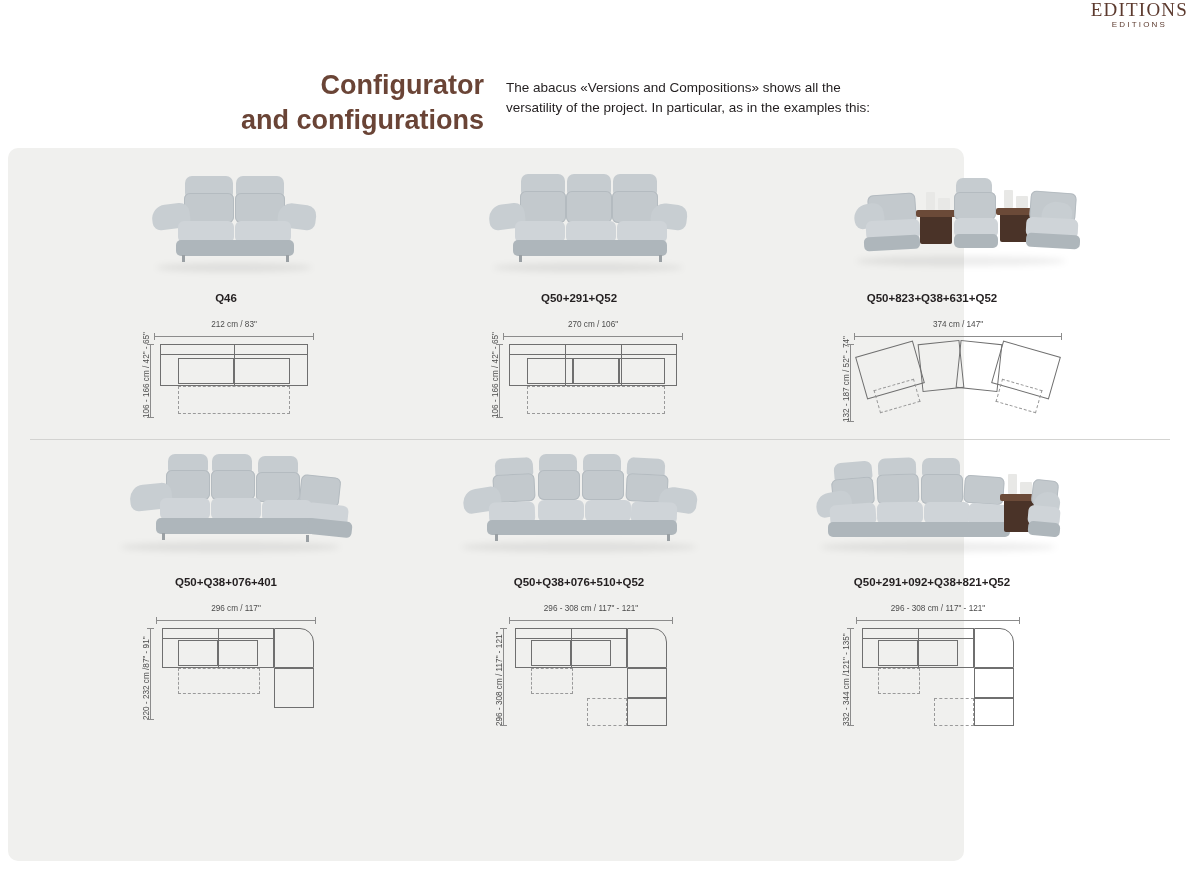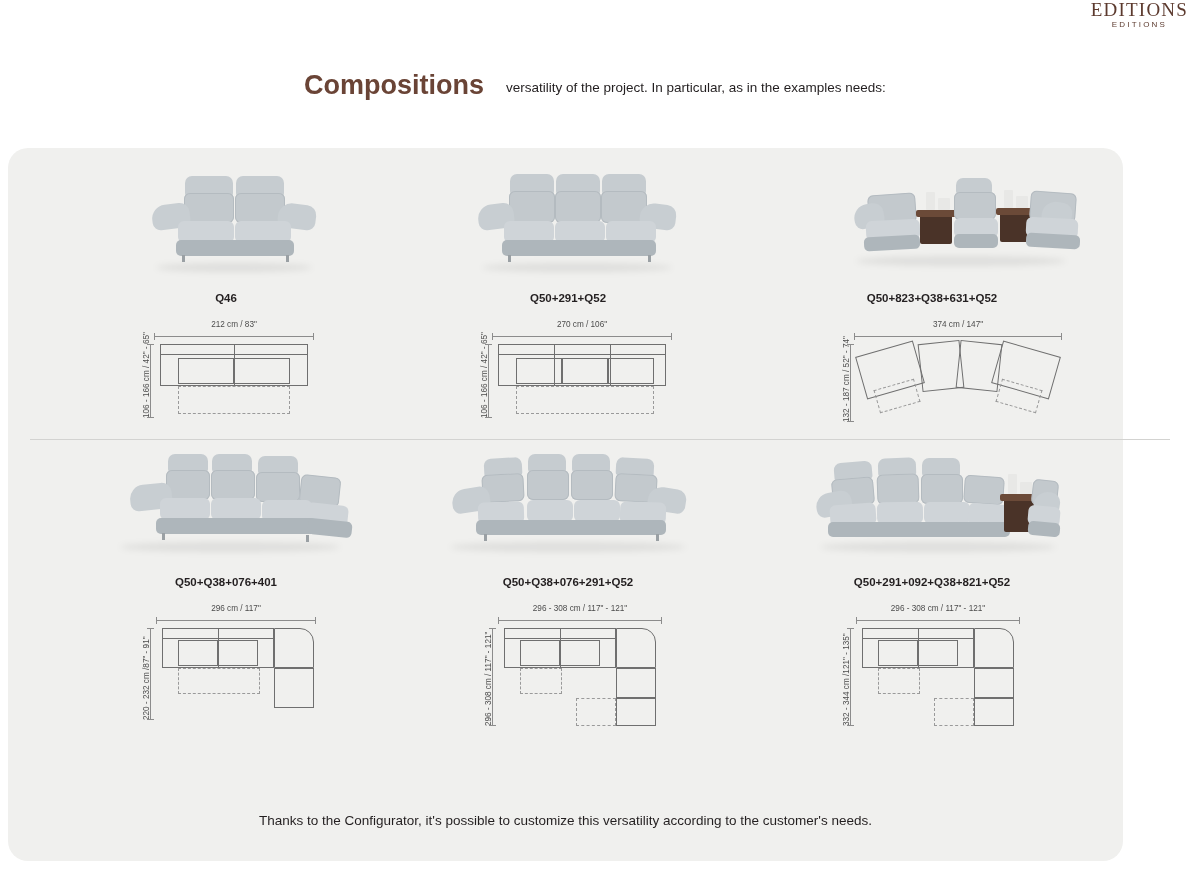--- a/index.html
+++ b/index.html
@@ -64,24 +64,24 @@
     font-size: 13.5px;
     line-height: 1.45;
     color: #231f20;
   }
 
   
   .panel {
     position: absolute;
     left: 8px;
     top: 148px;
-    width: 1115px;
+    width: 956px;
     height: 713px;
     background: #f0f0ee;
-    border-radius: 20px;
+    border-radius: 10px;
   }
 
   .divider {
     position: absolute;
     left: 22px;
     top: 291px;
     width: 1140px;
     height: 1px;
     background: #d3d3d1;
   }
@@ -106,21 +106,21 @@
   .row-1 { top: 18px; }
   .row-2 { top: 302px; }
 
   .cell {
     position: absolute;
     width: 352px;
     top: 0;
     height: 280px;
   }
   .cell-0 { left: 42px; }
-  .cell-1 { left: 384px; }
+  .cell-1 { left: 395px; }
   .cell-2 { left: 748px; }
 
   .photo {
     position: relative;
     height: 112px;
     width: 352px;
   }
   .code {
     text-align: center;
     font-size: 11.5px;
@@ -246,24 +246,26 @@
 </head>
 <body>
 
 <div class="brand">
   <div class="brand-name">EDITIONS</div>
   <div class="brand-sub">EDITIONS</div>
 </div>
 
 <div class="header">
   <div class="title">
-    <div>Compositions</div>
+    <div>Configurator</div>
+    <div>and configurations</div>
   </div>
   <div class="intro">
-    <div>versatility of the project. In particular, as in the examples needs:</div>
+    <div>The abacus «Versions and Compositions» shows all the</div>
+    <div>versatility of the project. In particular, as in the examples this:</div>
   </div>
 </div>
 
 <div class="panel">
 
   <div class="divider"></div>
 
   <div class="row row-1">
 
     <div class="cell cell-0">
@@ -466,21 +468,21 @@
           <div class="arm" style="left:202px;top:34px;width:38px;height:24px;transform:rotate(9deg);"></div>
           <div class="seat" style="left:32px;top:48px;width:46px;height:22px;transform:rotate(-2deg);"></div>
           <div class="seat" style="left:81px;top:46px;width:46px;height:22px;"></div>
           <div class="seat" style="left:128px;top:46px;width:46px;height:22px;"></div>
           <div class="seat" style="left:174px;top:48px;width:46px;height:22px;transform:rotate(2deg);"></div>
           <div class="cushion-dark" style="left:30px;top:66px;width:190px;height:15px;"></div>
           <div class="leg" style="left:38px;top:80px;"></div>
           <div class="leg" style="left:210px;top:80px;"></div>
         </div>
       </div>
-      <div class="code">Q50+Q38+076+291+Q52</div>
+      <div class="code">Q50+Q38+076+510+Q52</div>
       <div class="tech">
         <div class="dim-label-h" style="left:106px;top:6px;width:164px;">296 - 308 cm  / 117" - 121"</div>
         <div class="dimline dim-h" style="left:106px;top:22px;width:164px;"></div>
         <div class="tick-v" style="left:106px;top:19px;"></div>
         <div class="tick-v" style="left:269px;top:19px;"></div>
         <div class="dim-label-v" style="left:92px;top:128px;">296 - 308 cm / 117" - 121"</div>
         <div class="dimline dim-v" style="left:100px;top:30px;height:98px;"></div>
         <div class="tick-h" style="left:97px;top:30px;"></div>
         <div class="tick-h" style="left:97px;top:127px;"></div>
         <div class="plan" style="left:112px;top:30px;width:112px;height:40px;"></div>
@@ -542,14 +544,13 @@
         <div class="plan" style="left:162px;top:42px;width:40px;height:26px;"></div>
         <div class="plan" style="left:218px;top:30px;width:40px;height:40px;border-radius:0 14px 0 0;"></div>
         <div class="plan" style="left:218px;top:70px;width:40px;height:30px;"></div>
         <div class="plan" style="left:218px;top:100px;width:40px;height:28px;"></div>
         <div class="plan-dash" style="left:122px;top:70px;width:42px;height:26px;"></div>
         <div class="plan-dash" style="left:178px;top:100px;width:40px;height:28px;"></div>
       </div>
     </div>
   </div>
 
-  <div class="footer-note">Thanks to the Configurator, it's possible to customize this versatility according to the customer's needs.</div>
 </div>
 
 </body></html>

